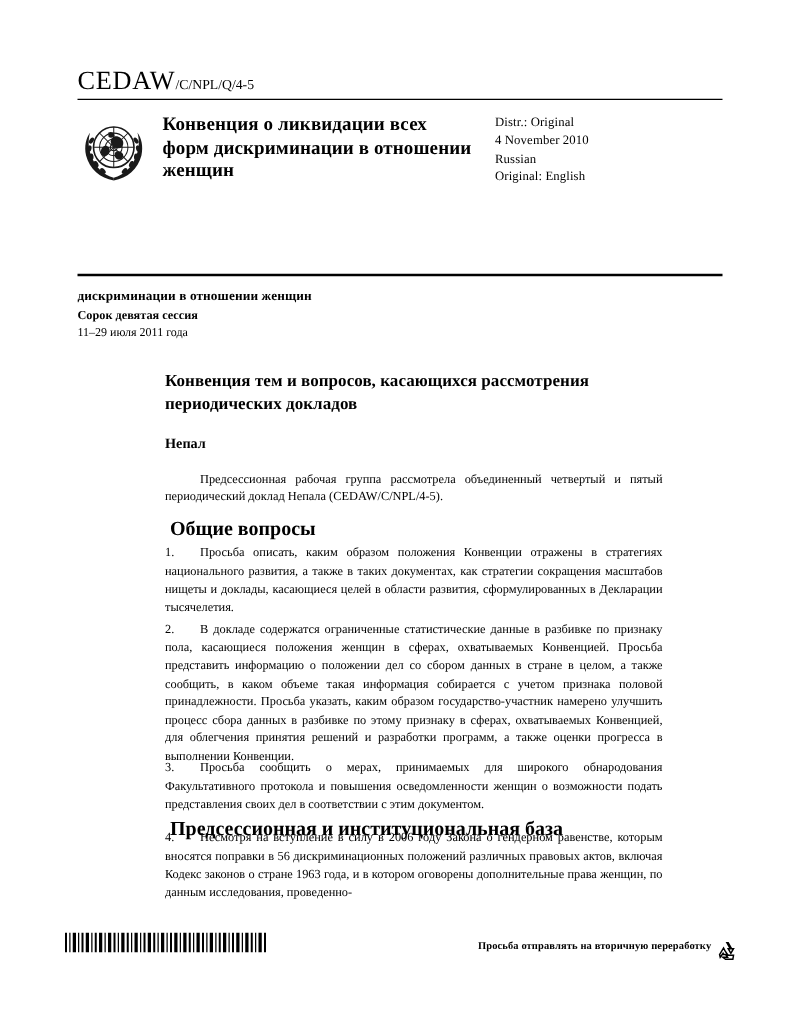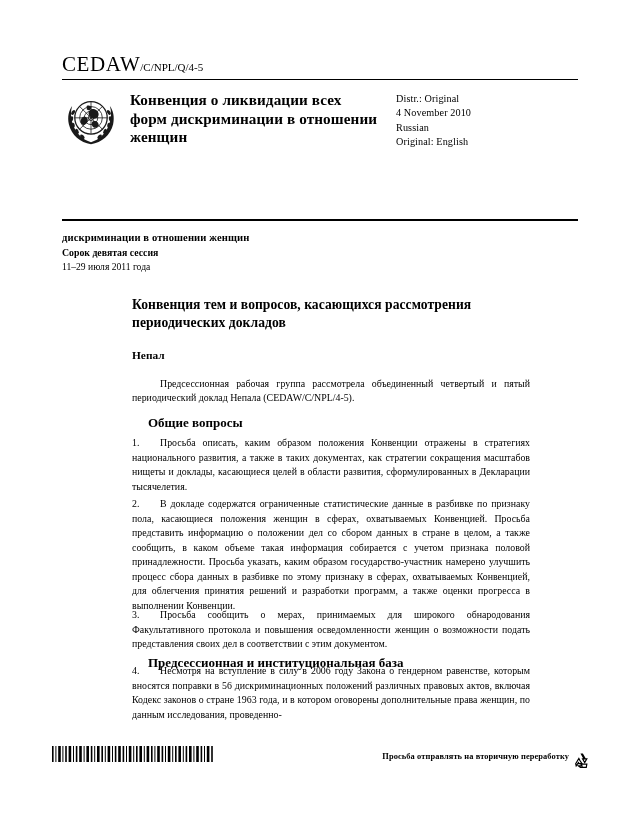--- a/index.html
+++ b/index.html
@@ -155,24 +155,24 @@
     top: 377px;
     width: 398px;
     font-size: 9.9px;
     line-height: 1.46;
     text-align: justify;
     text-indent: 28px;
   }
 
   .section-head {
     position: absolute;
-    left: 148px;
+    left: 136px;
     width: 398px;
     font-weight: bold;
-    font-size: 13px;
+    font-size: 16px;
   }
   #head-general { top: 415px; }
   #head-legal   { top: 655px; }
 
   .para {
     position: absolute;
     left: 132px;
     width: 398px;
     font-size: 9.9px;
     line-height: 1.47;

